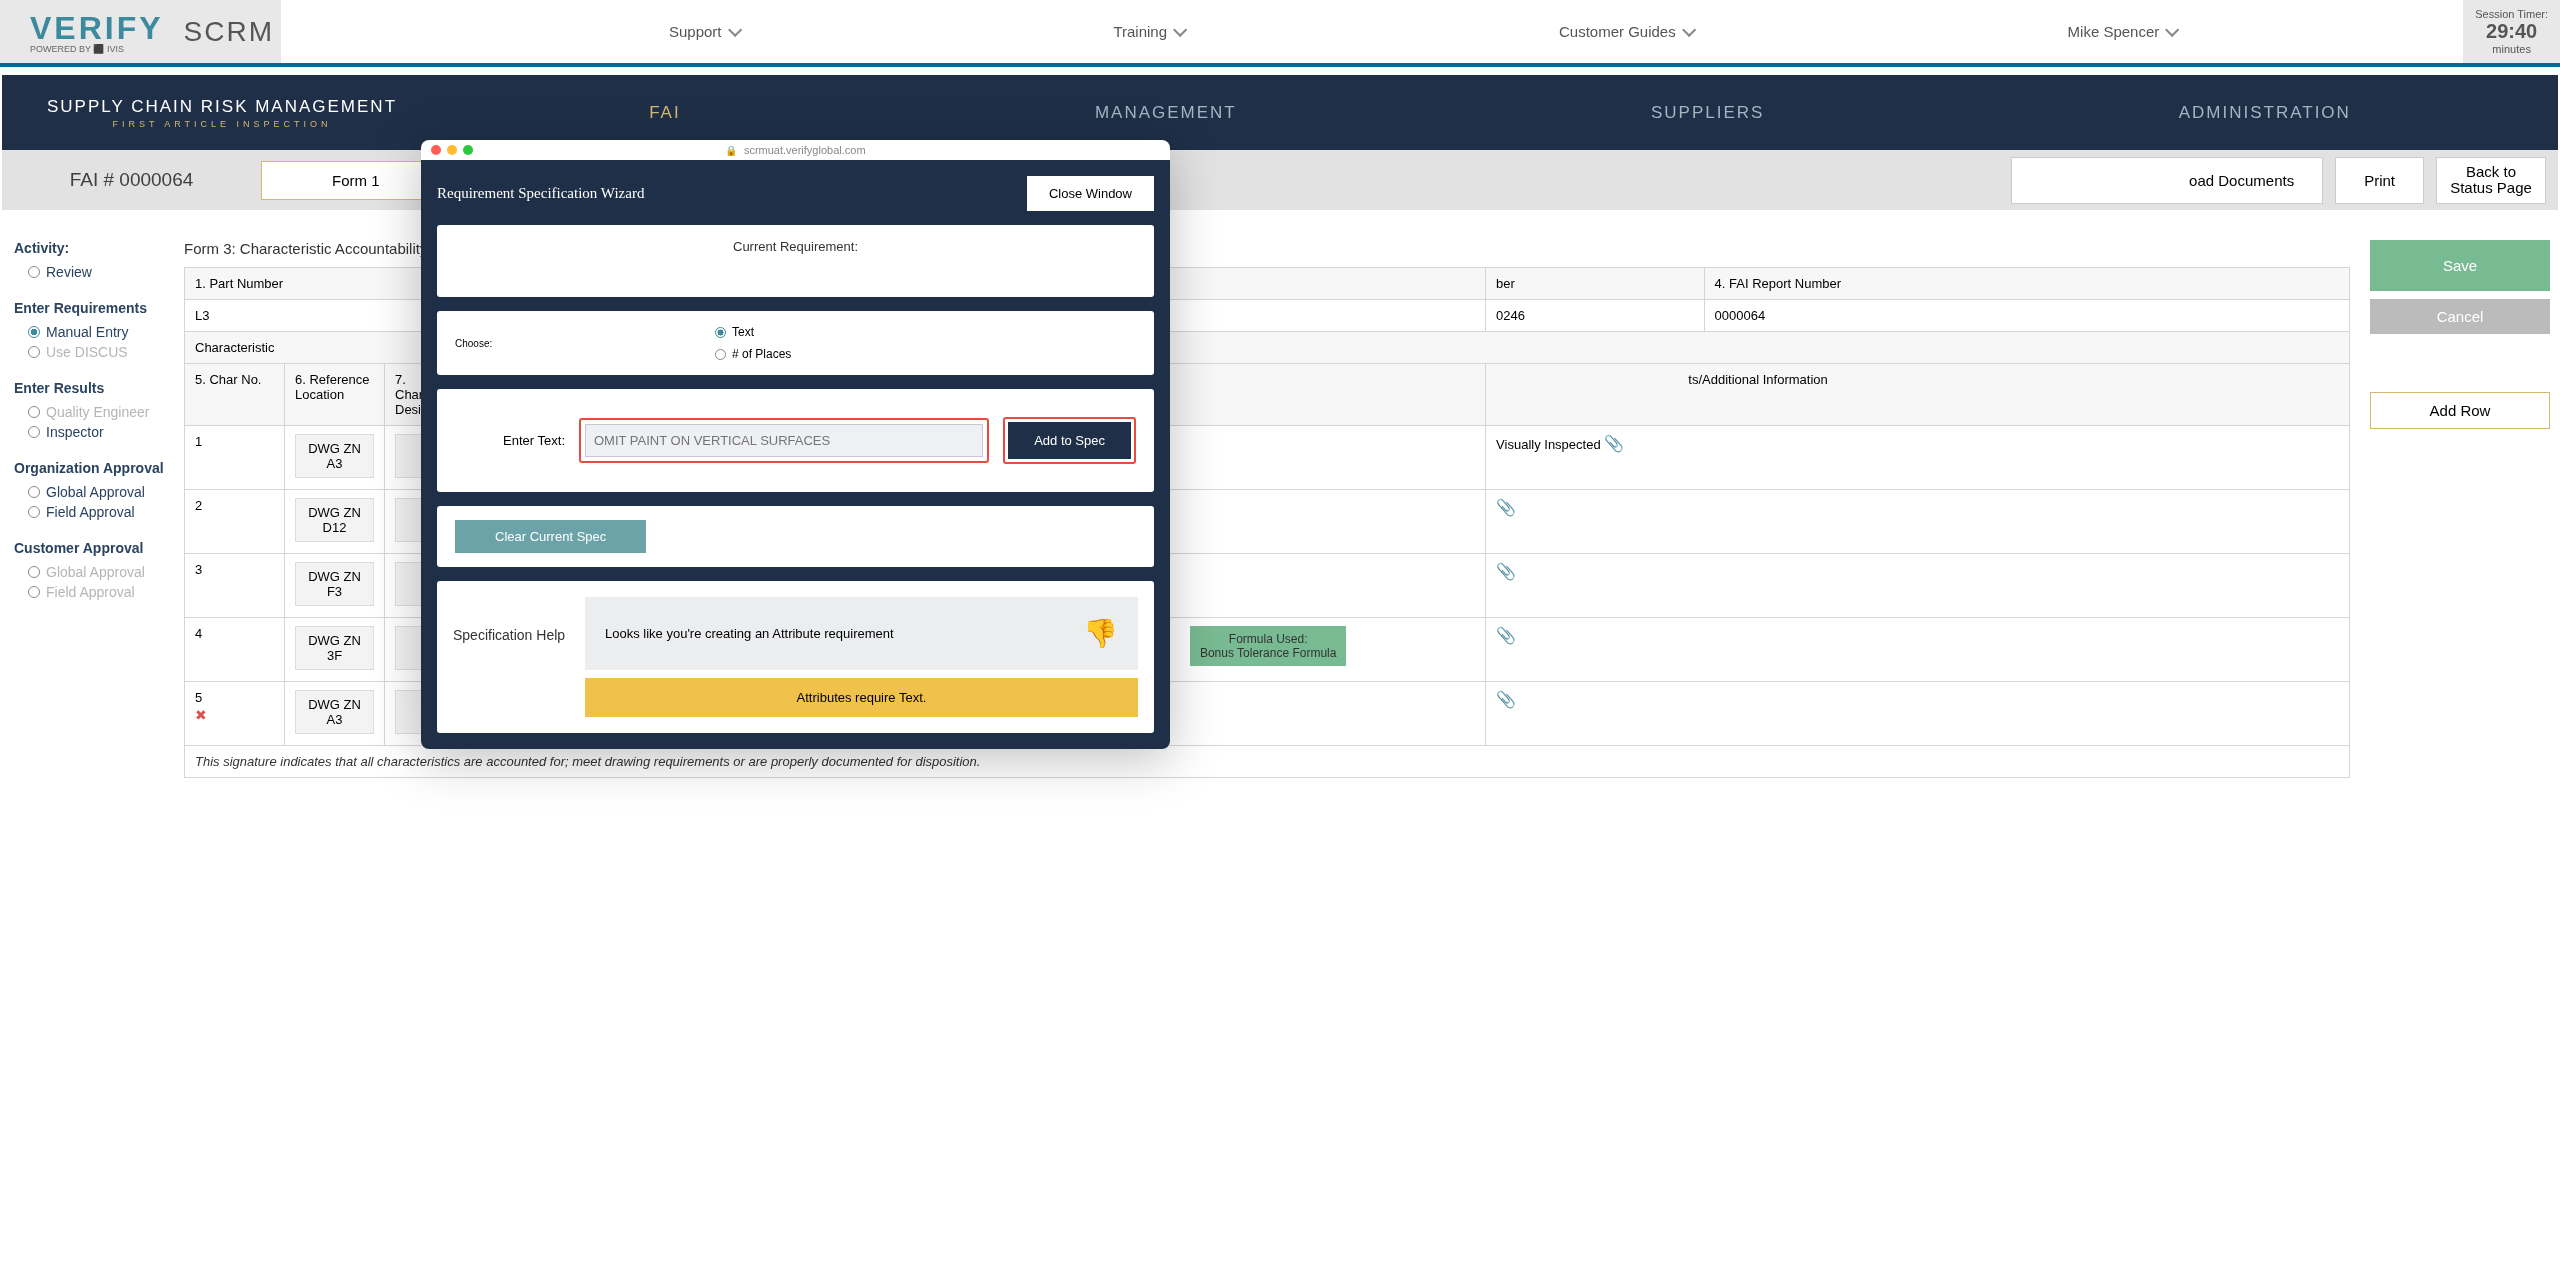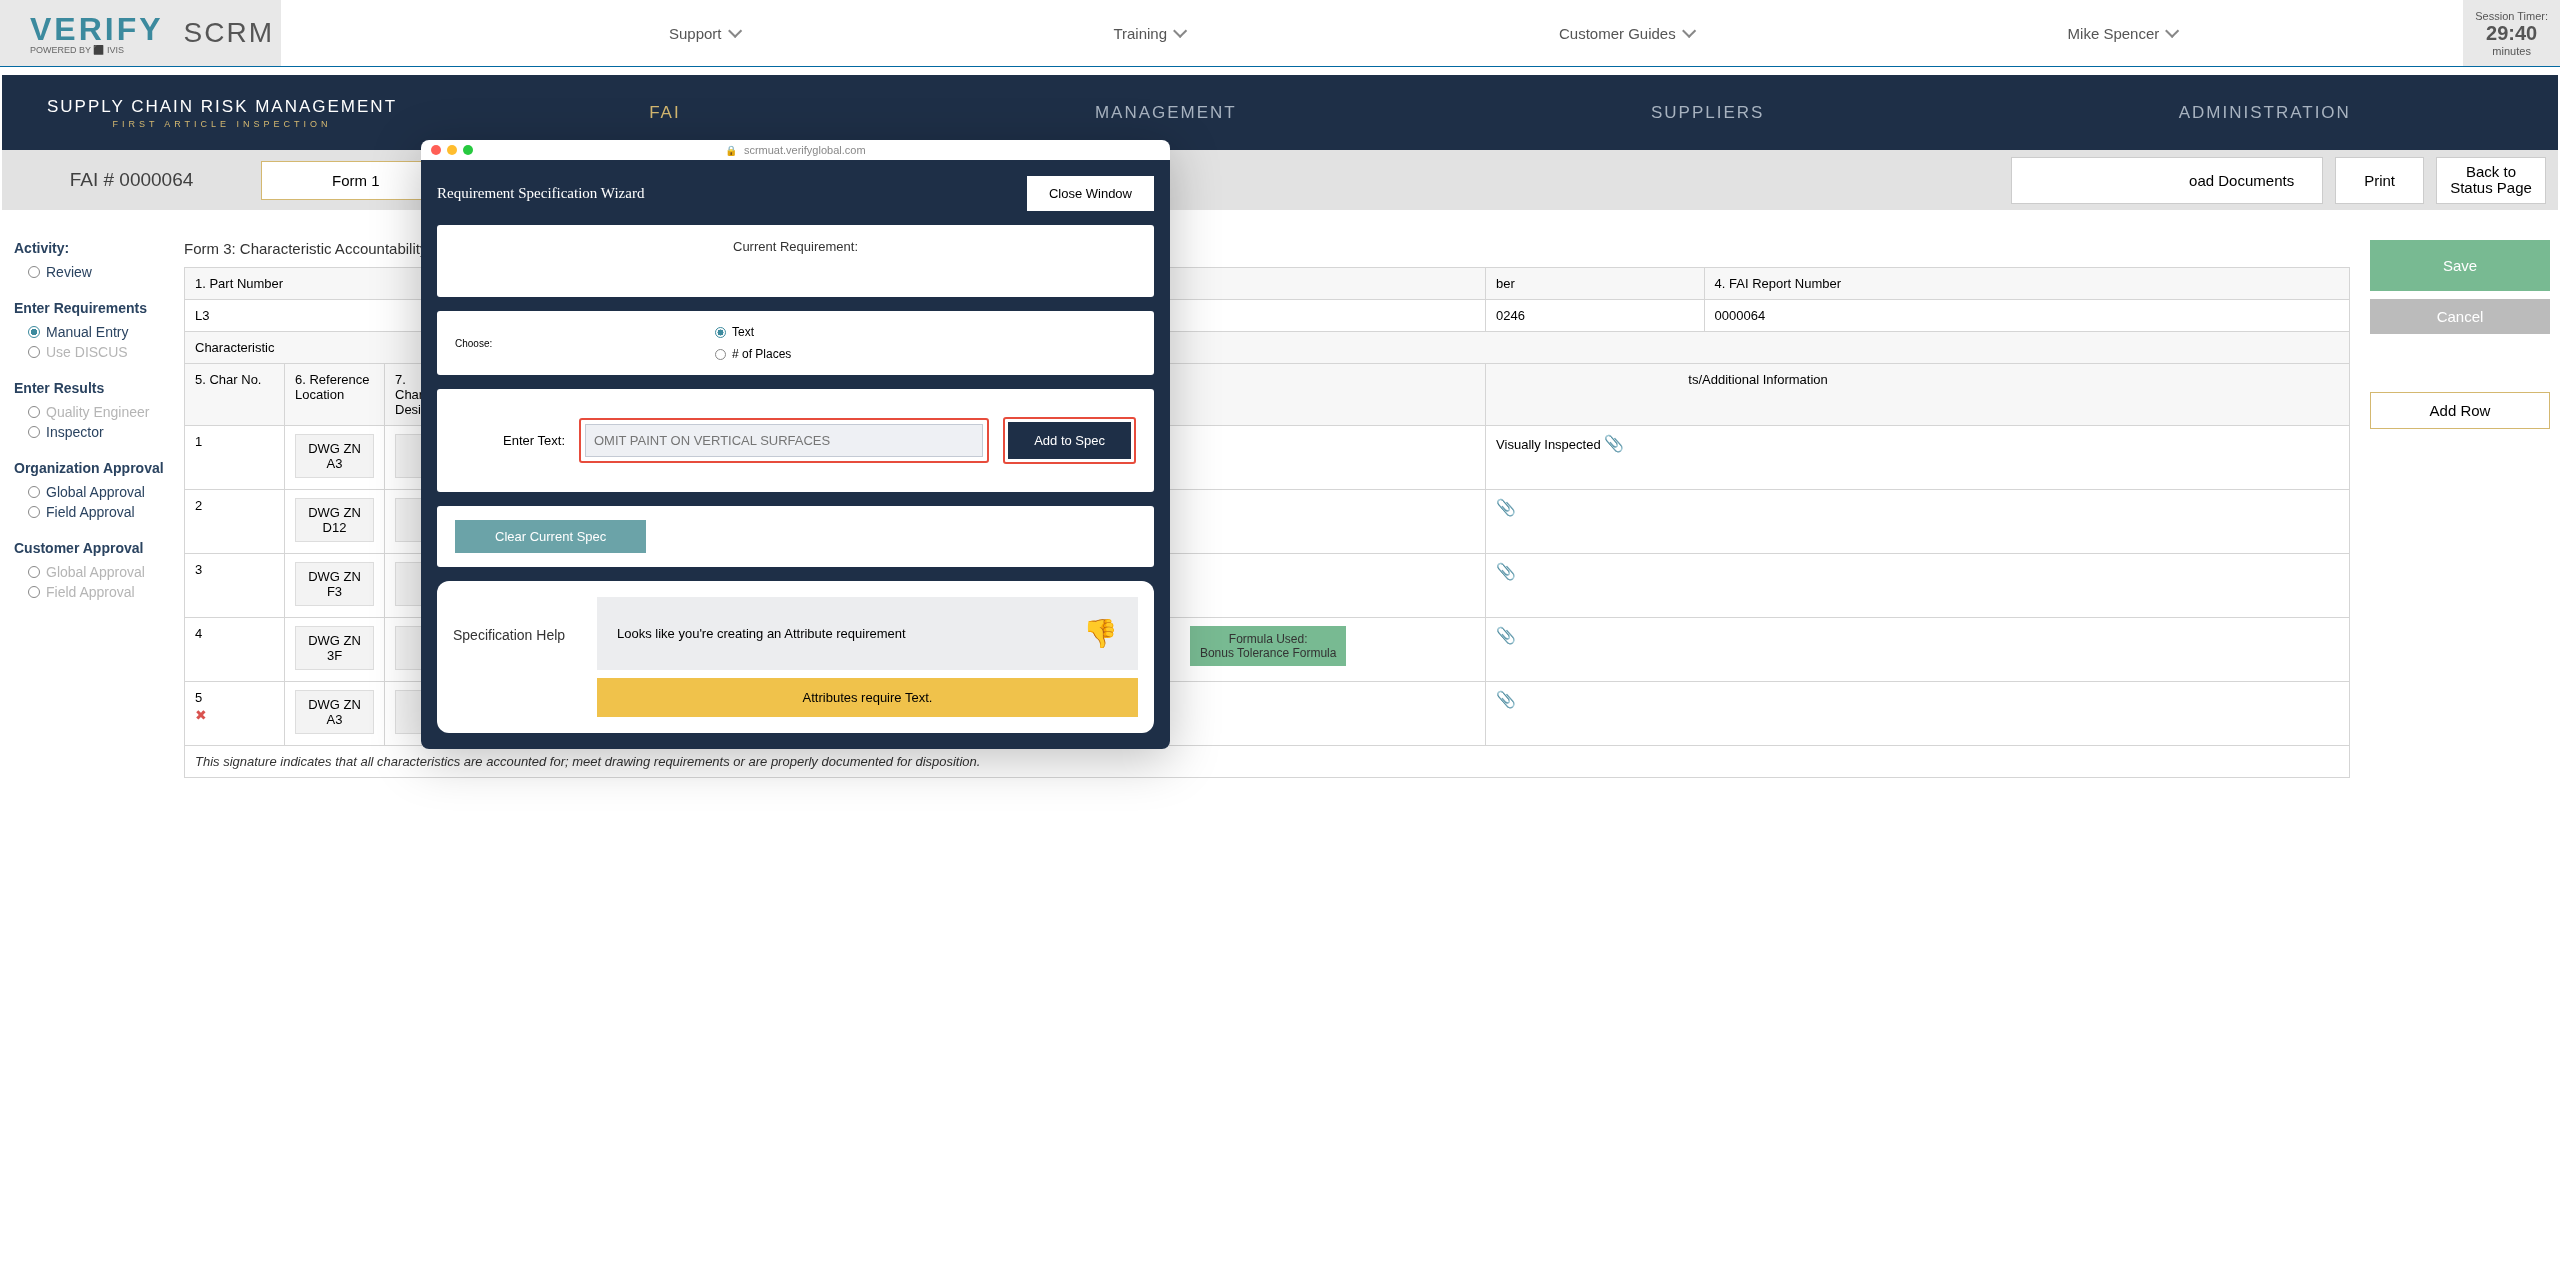--- a/index.html
+++ b/index.html
@@ -1,19 +1,19 @@
 <!DOCTYPE html>
 <html><head>
 <meta charset="utf-8">
 <style>
 * { margin: 0; padding: 0; box-sizing: border-box; font-family: -apple-system, BlinkMacSystemFont, "Segoe UI", Arial, sans-serif; }
 body { background: #fff; width: 2560px; height: 1286px; overflow: hidden; position: relative; }
 
 
-.top-header { display: flex; align-items: center; height: 67px; background: #fff; border-bottom: 1px solid #0369a1; }
+.top-header { display: flex; align-items: center; height: 67px; background: #fff; border-bottom: 4px solid #0369a1; }
 .logo-section { display: flex; align-items: center; padding: 0 30px; background: #e8e8e8; height: 100%; width: 281px; }
 .logo { color: #3c8a9e; font-size: 32px; font-weight: 900; letter-spacing: 3px; }
 .logo-sub { font-size: 9px; color: #666; display: block; margin-top: -3px; }
 .scrm-label { color: #555; font-size: 28px; font-weight: 400; margin-left: 20px; letter-spacing: 2px; }
 .nav-menu { display: flex; flex: 1; justify-content: space-around; padding: 0 100px 0 200px; }
 .nav-item { color: #555; font-size: 15px; display: flex; align-items: center; gap: 6px; cursor: pointer; }
 .chev { width: 10px; height: 10px; border-right: 2px solid #888; border-bottom: 2px solid #888; transform: rotate(45deg) translateY(-3px); }
 .timer-box { background: #e8e8e8; padding: 8px 12px; text-align: center; height: 100%; display: flex; flex-direction: column; justify-content: center; font-size: 11px; color: #555; }
 .timer-val { font-size: 20px; font-weight: 600; }
 
@@ -87,21 +87,21 @@
 
 .enter-row { display: flex; align-items: center; gap: 14px; }
 .enter-label { font-size: 13px; width: 110px; text-align: right; }
 .enter-input-wrap { border: 2px solid #e74c3c; padding: 4px; flex: 1; border-radius: 3px; }
 .enter-input { width: 100%; background: #eef0f4; border: 1px solid #c4cad4; padding: 8px; font-size: 13px; }
 .btn-addspec-wrap { border: 2px solid #e74c3c; padding: 3px; border-radius: 3px; }
 .btn-addspec { background: #1e2f47; color: #fff; border: none; padding: 11px 26px; font-size: 13px; cursor: pointer; }
 
 .btn-clear { background: #6ba3a8; color: #fff; border: none; padding: 9px 40px; font-size: 13px; cursor: pointer; }
 
-.help-panel { background: #fff; border-radius: 12px; padding: 16px; display: flex; gap: 14px; align-items: flex-start; }
+.help-panel { background: #fff; border-radius: 3px; padding: 16px; display: flex; gap: 2px; align-items: flex-start; }
 .help-left { width: 130px; font-size: 14px; color: #333; padding-top: 30px; }
 .help-right { flex: 1; }
 .help-gray { background: #ecedef; padding: 20px; font-size: 13px; display: flex; justify-content: space-between; align-items: center; margin-bottom: 8px; }
 .thumb { font-size: 28px; }
 .help-yellow { background: #f0c24b; padding: 12px; text-align: center; font-size: 13px; }
 </style>
 </head>
 <body>
 
 <div class="top-header">

